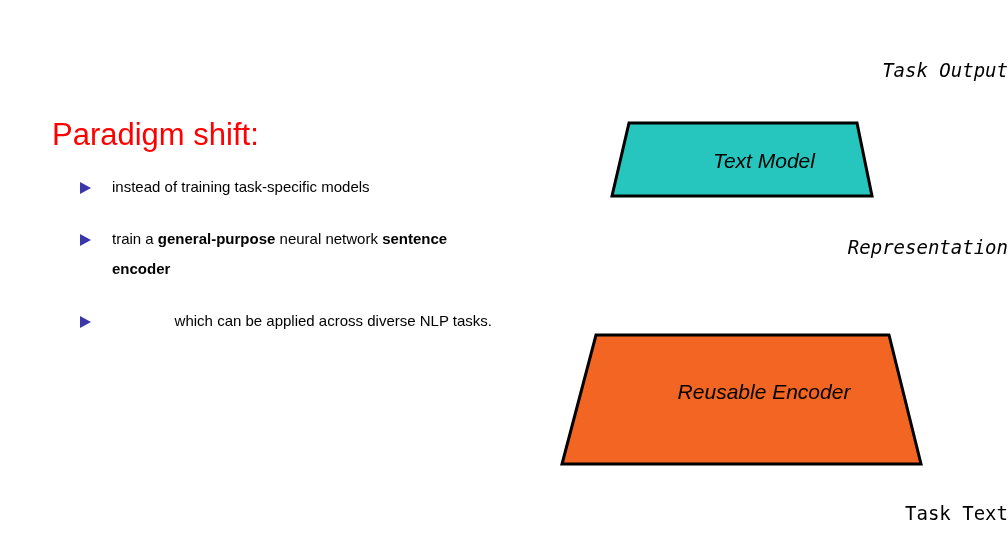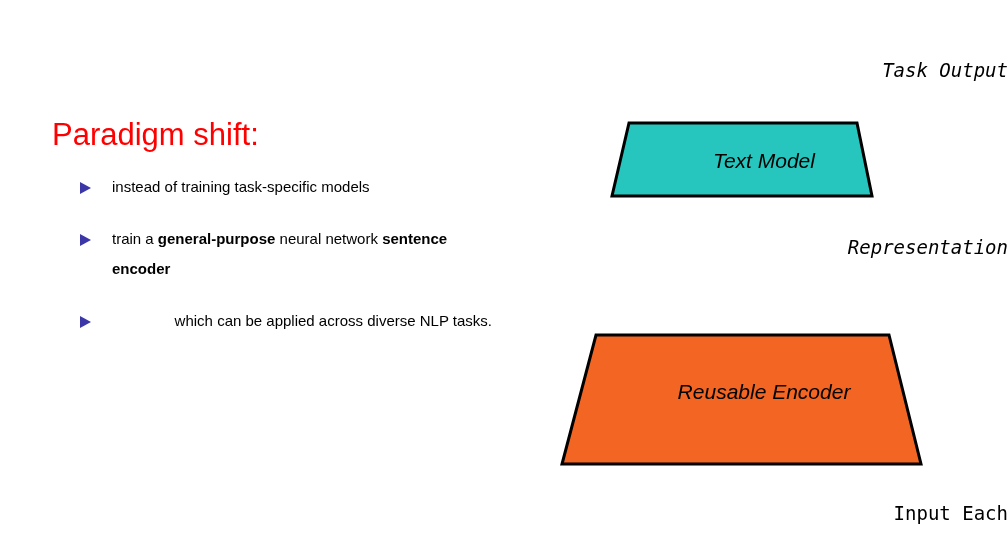--- a/index.html
+++ b/index.html
@@ -138,16 +138,16 @@
     </svg>
 
     <div class="shape-label" id="task-model-label">Text Model</div>
 
     <div class="mono-label italic" id="representation-label">
       <div>Representation</div>
     </div>
 
     <div class="shape-label" id="reusable-encoder-label">Reusable Encoder</div>
 
-    <div class="mono-label" id="input-text-label">Input Each</div>
+    <div class="mono-label" id="input-text-label">Task Text</div>
 
   </div>
 </div>
 
 </body></html>

